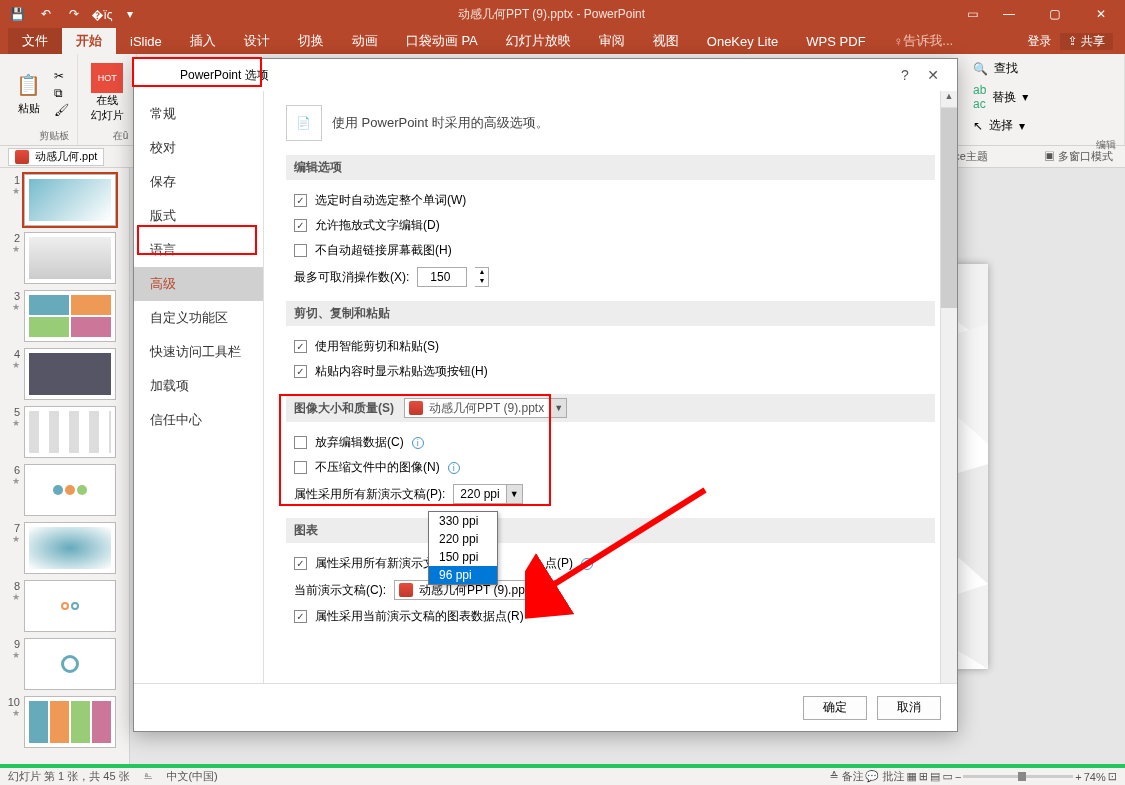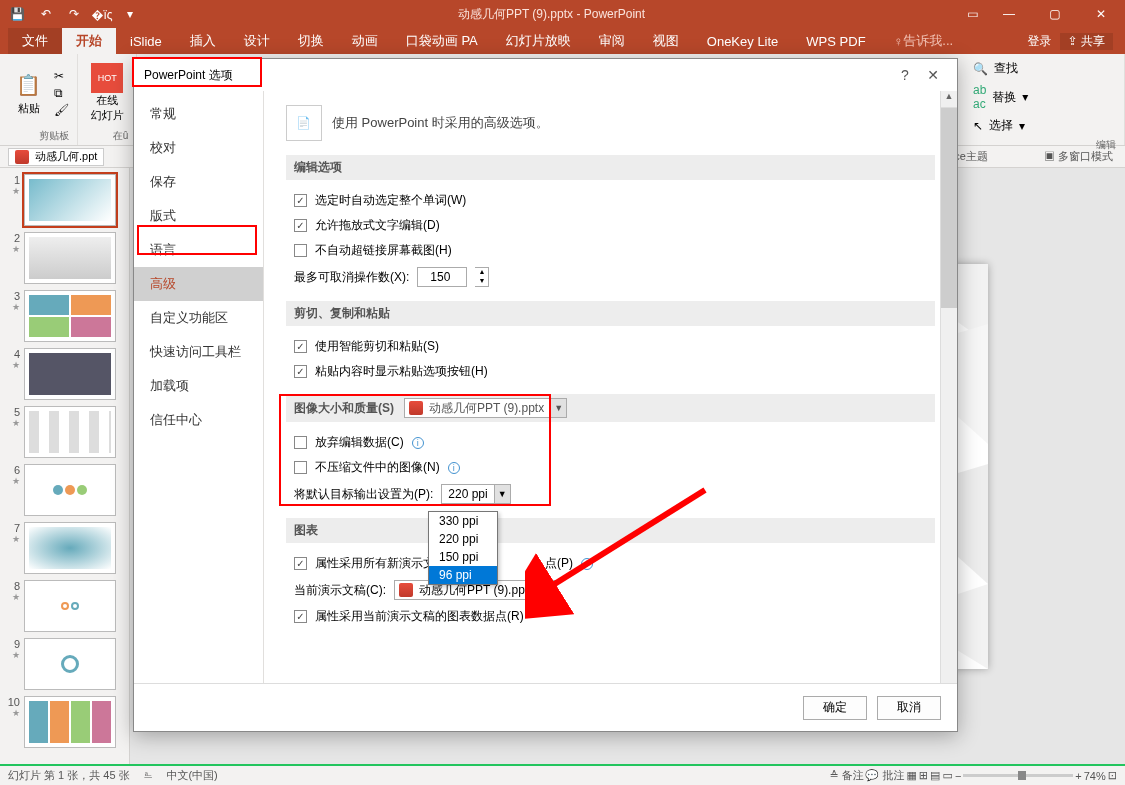--- a/index.html
+++ b/index.html
@@ -46,30 +46,30 @@
 .thumb-box { width: 92px; height: 52px; background: #fff; border: 1px solid #bbb; position: relative; overflow: hidden; }
 .thumb-box.sel { outline: 2px solid #c43e1c; }
 .thumb-content { position: absolute; inset: 4px; }
 
 .canvas { flex: 1; background: #e6e6e6; display: flex; align-items: center; justify-content: center; position: relative; }
 .slide { width: 720px; height: 405px; background: #fff; box-shadow: 0 0 8px rgba(0,0,0,.3); position: relative; overflow: hidden; }
 .slide-triangles { position: absolute; right: 0; top: 0; width: 220px; height: 100%; opacity: .25; }
 .slide-text { position: absolute; right: 24px; bottom: 28px; color: #00a99d; font-size: 14px; letter-spacing: 6px; }
 
 
-.statusbar { height: 21px; background: #f3f2f1; border-top: 2px solid #22c55e; display: flex; align-items: center; font-size: 11px; color: #555; padding: 0 8px; }
+.statusbar { height: 21px; background: #f3f2f1; border-top: 4px solid #22c55e; display: flex; align-items: center; font-size: 11px; color: #555; padding: 0 8px; }
 .sb-left { display: flex; gap: 14px; }
 .sb-right { margin-left: auto; display: flex; gap: 2px; align-items: center; }
 .zoom-slider { width: 110px; height: 3px; background: #ccc; position: relative; }
 .zoom-thumb { position: absolute; left: 55px; top: -3px; width: 8px; height: 9px; background: #888; }
 
 
 .dialog { position: absolute; left: 133px; top: 58px; width: 825px; height: 674px; background: #fff; border: 1px solid #888; box-shadow: 0 4px 20px rgba(0,0,0,.3); display: flex; flex-direction: column; }
 .dlg-title { height: 32px; display: flex; align-items: center; padding: 0 10px; font-size: 12px; }
-.dlg-title-text { flex: 1; }
+.dlg-title-text { flex: 1; margin-left: 36px; }
 .dlg-title-btn { width: 28px; text-align: center; font-size: 14px; color: #555; cursor: pointer; }
 .dlg-body { flex: 1; display: flex; overflow: hidden; }
 .dlg-nav { width: 130px; background: #fff; padding-top: 6px; border-right: 1px solid #e1dfdd; }
 .dlg-nav-item { padding: 8px 16px; font-size: 13px; color: #333; cursor: pointer; }
 .dlg-nav-item.sel { background: #d0d0d0; color: #b7472a; }
 .dlg-content { flex: 1; padding: 14px 22px; overflow-y: auto; position: relative; }
 .dlg-heading { display: flex; align-items: center; gap: 10px; margin-bottom: 14px; }
 .dlg-heading-icon { width: 36px; height: 36px; border: 1px solid #ccc; display: flex; align-items: center; justify-content: center; color: #999; }
 .dlg-section { background: #ededed; padding: 4px 8px; font-size: 12px; font-weight: bold; color: #555; margin: 10px 0 8px; }
 .dlg-row { display: flex; align-items: center; gap: 8px; padding: 4px 8px; font-size: 12px; }
@@ -381,21 +381,21 @@
           <span class="chk"></span>
           <span>放弃编辑数据(C)</span>
           <span class="info-icon">i</span>
         </div>
       <div class="dlg-row">
           <span class="chk"></span>
           <span>不压缩文件中的图像(N)</span>
           <span class="info-icon">i</span>
         </div>
       <div class="dlg-row">
-        <span>将默认目标输出设置为(P):</span>
+        <span>属性采用所有新演示文稿(P):</span>
         <div class="combo">
           <span class="combo-text">220 ppi</span>
           <span class="combo-arrow">▼</span>
         </div>
       </div>
 
       <div class="dlg-section">图表</div>
       <div class="dlg-row">
           <span class="chk on"></span>
           <span>属性采用所有新演示文稿</span> 

